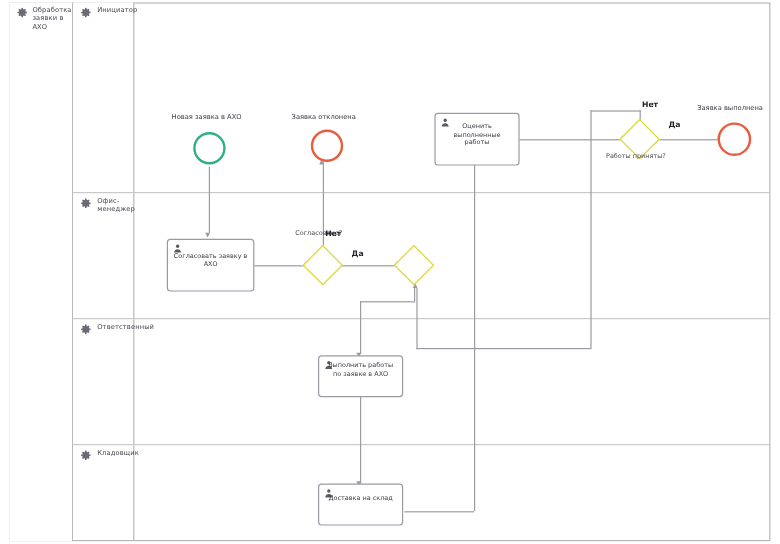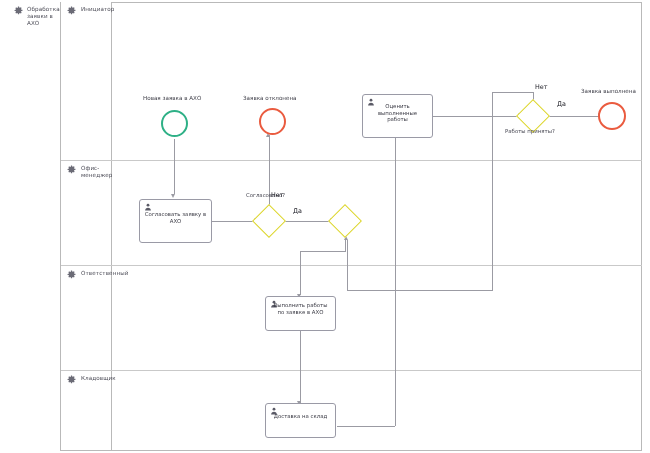--- a/index.html
+++ b/index.html
@@ -47,21 +47,21 @@
   .ar-down{border-left:2.6px solid transparent;border-right:2.6px solid transparent;
            border-top:4px solid #9b9ba3;}
   .ar-up{border-left:2.6px solid transparent;border-right:2.6px solid transparent;
          border-bottom:4px solid #9b9ba3;}
   .ar-right{border-top:2.6px solid transparent;border-bottom:2.6px solid transparent;
             border-left:4px solid #9b9ba3;}
 
   
   .lbl{position:absolute;font-size:5.6px;line-height:7px;color:#3c3c46;
        white-space:nowrap;}
-  .lbl-b{font-weight:normal;font-size:6.4px;color:#23232b;}
+  .lbl-b{font-weight:bold;font-size:6.4px;color:#23232b;}
   .lbl-gw{font-size:5.4px;color:#4a4a55;}
 </style>
 </head>
 <body>
 
 <div id="canvas">
 
   <div class="pool"></div>
 
   <div class="pool-head">

